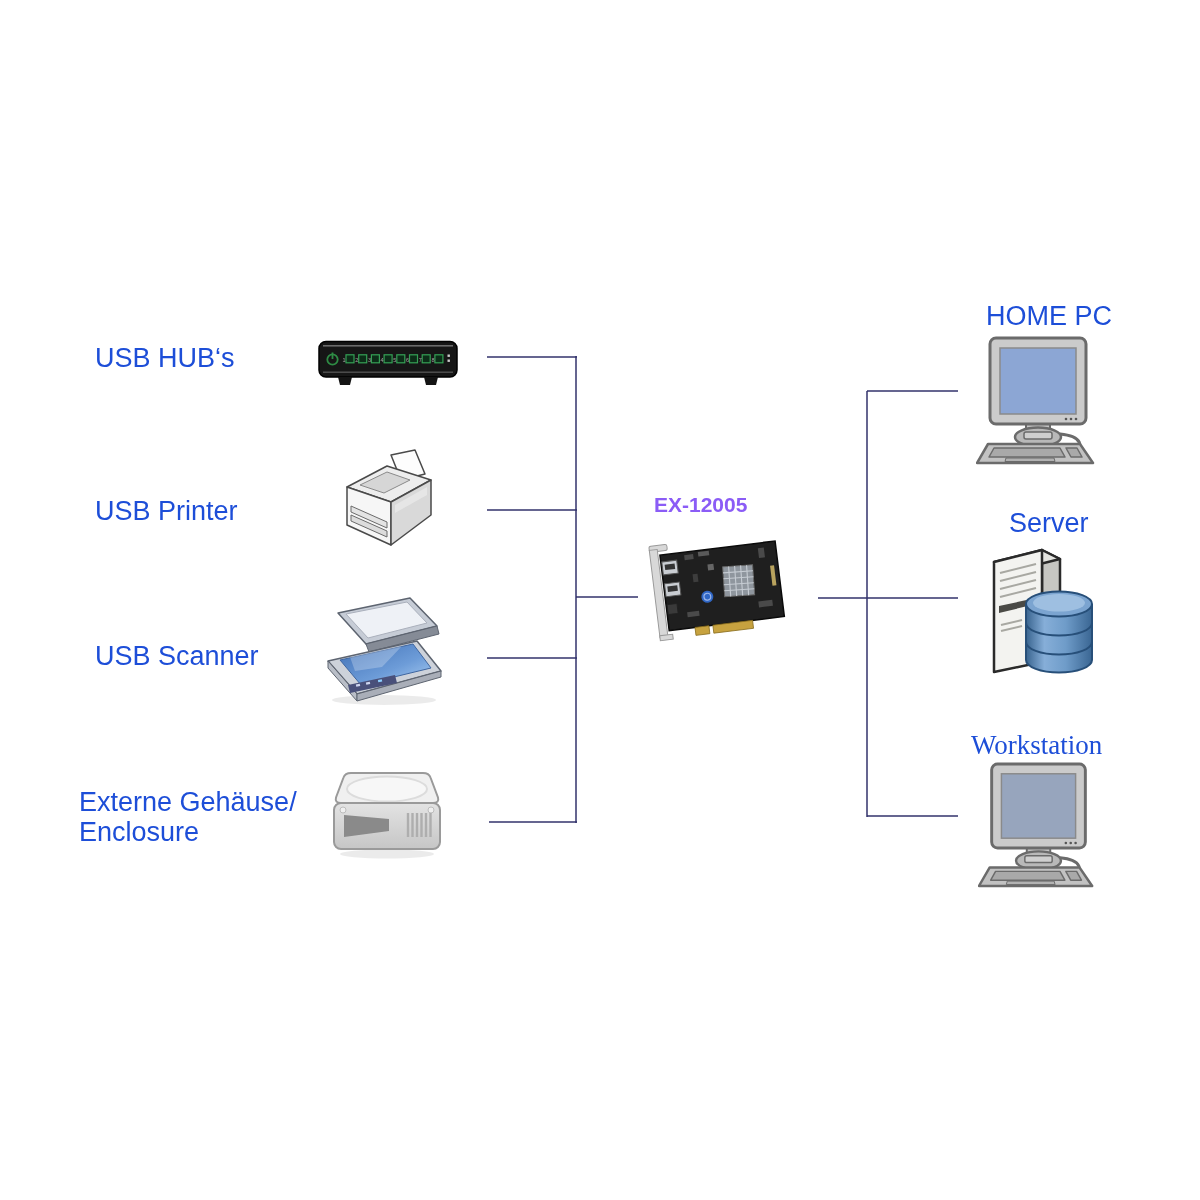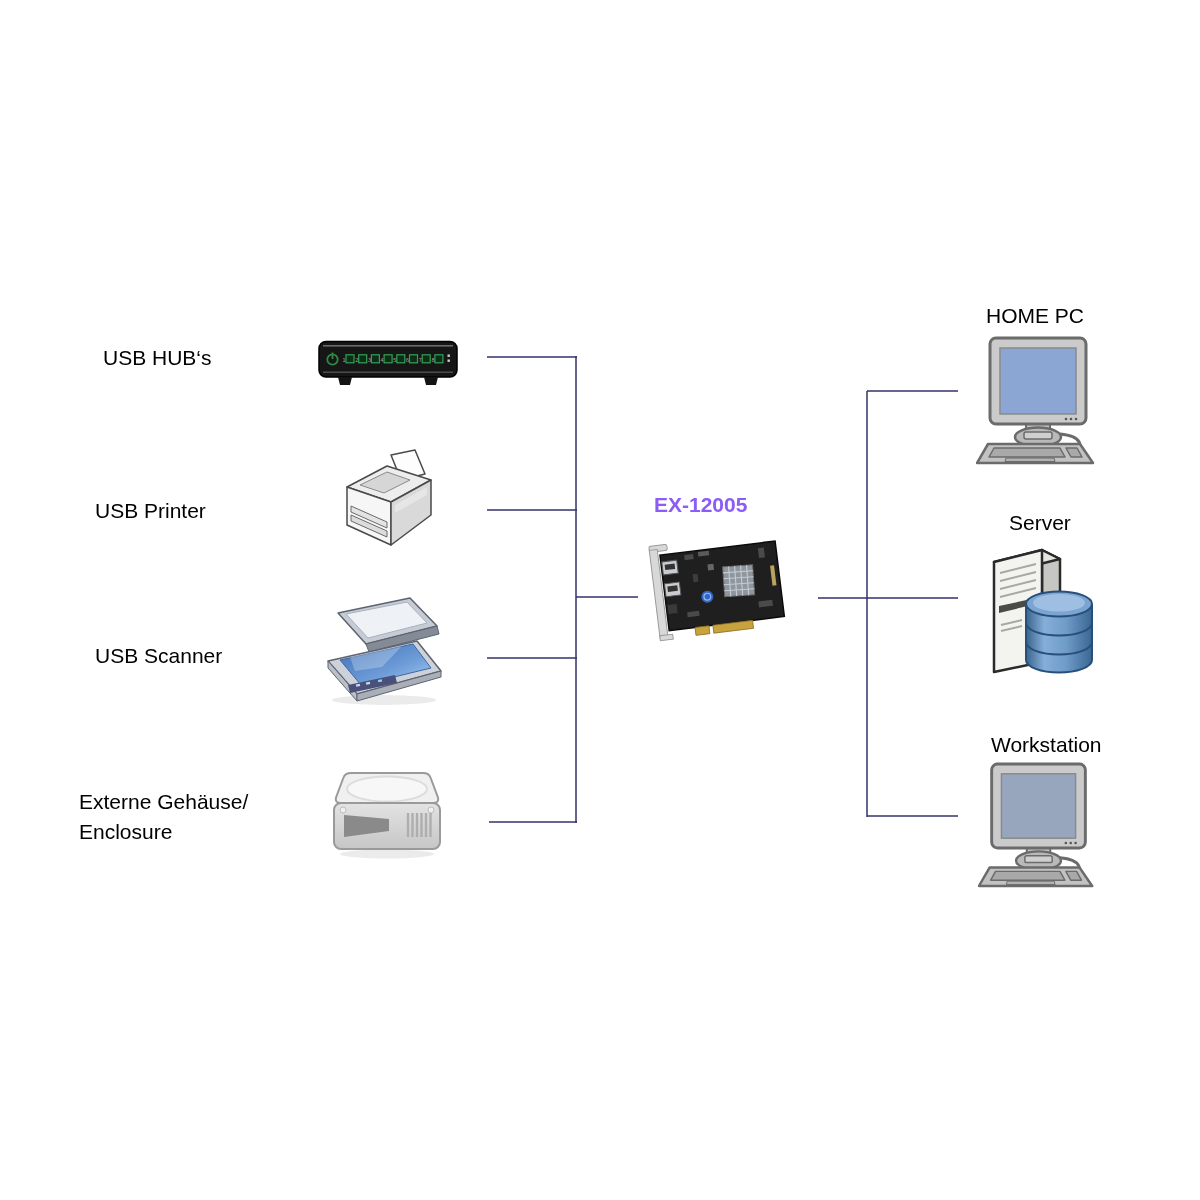--- a/index.html
+++ b/index.html
@@ -1,21 +1,21 @@
 <!DOCTYPE html>
 <html><head>
 <meta charset="utf-8">
 <style>
   html,body{margin:0;padding:0;background:#ffffff;}
   .canvas{
     position:relative;width:1200px;height:1200px;background:#ffffff;overflow:hidden;
     font-family:"Liberation Sans", sans-serif;color:#000;
   }
   .abs{position:absolute;}
-  .dev-label{font-size:21px;line-height:30px;color:#000000;white-space:pre-line;}
+  .dev-label{font-size:27px;line-height:30px;color:#1d4ed8;white-space:pre-line;}
   .card-title{font-size:21px;font-weight:bold;color:#8b5cf6;letter-spacing:0px;}
   svg{display:block;}
   #connector-svg{position:absolute;left:0;top:0;}
 </style>
 </head>
 <body>
 
 <div class="canvas">
 
   <svg id="connector-svg" width="1200" height="1200" viewBox="0 0 1200 1200">
@@ -26,21 +26,21 @@
       <line x1="489" y1="822" x2="577" y2="822"></line>
       <line x1="576" y1="356" x2="576" y2="823"></line>
       <line x1="576" y1="597" x2="638" y2="597"></line>
       <line x1="818" y1="598" x2="958" y2="598"></line>
       <line x1="867" y1="391" x2="867" y2="817"></line>
       <line x1="867" y1="391" x2="958" y2="391"></line>
       <line x1="867" y1="816" x2="958" y2="816"></line>
     </g>
   </svg>
 
-  <div class="abs dev-label" style="left:95px;top:343px;margin-left:8px;">USB HUB‘s</div>
+  <div class="abs dev-label" style="left:95px;top:343px;">USB HUB‘s</div>
   <div class="abs dev-label" style="left:95px;top:496px;">USB Printer</div>
   <div class="abs dev-label" style="left:95px;top:641px;text-align:center;">USB Scanner</div>
   <div class="abs dev-label" style="left:79px;top:787px;">Externe Gehäuse/
 Enclosure</div>
 
   <svg class="abs" style="left:318px;top:340px;" width="140" height="46" viewBox="0 0 140 46">
     <rect x="1" y="1.5" width="138" height="35.5" rx="7" fill="#161616" stroke="#000" stroke-width="1.5"></rect>
     <rect x="5" y="5" width="130" height="1.6" fill="#7a7a7a" opacity="0.85"></rect>
     <rect x="5" y="31.5" width="130" height="1.4" fill="#7a7a7a" opacity="0.6"></rect>
     <g>
@@ -178,21 +178,21 @@
       <circle cx="62" cy="57" r="3.4" fill="none" stroke="#9ab4e8" stroke-width="1.2"></circle>
       <g>
         <rect x="46" y="86" width="14" height="8" fill="#c7a23f" stroke="#8a6f20" stroke-width="0.8"></rect>
         <rect x="64" y="86" width="40" height="8" fill="#c7a23f" stroke="#8a6f20" stroke-width="0.8"></rect>
       </g>
     </g>
   </svg>
 
   <div class="abs dev-label" style="left:986px;top:301px;">HOME PC</div>
   <div class="abs dev-label" style="left:997px;top:508px;margin-left:12px;">Server</div>
-  <div class="abs dev-label" style="left:991px;top:730px;">Workstation</div>
+  <div class="abs dev-label" style="left:971px;top:730px;font-family:Liberation Serif, serif;">Workstation</div>
 
   <svg class="abs" style="left:976px;top:336px;" width="125" height="130" viewBox="0 0 125 130">
     <path d="M 84 98 C 106 100 110 112 94 116" fill="none" stroke="#6b6b6b" stroke-width="3"></path>
     <rect x="50" y="88" width="24" height="7" fill="#c4c4c4" stroke="#6b6b6b" stroke-width="2"></rect>
     <ellipse cx="62" cy="101" rx="23" ry="9.5" fill="#b9b9b9" stroke="#6b6b6b" stroke-width="2.5"></ellipse>
     <rect x="48" y="96" width="28" height="7" rx="2" fill="#cfcfcf" stroke="#6b6b6b" stroke-width="1.5"></rect>
     <rect x="14" y="2" width="96" height="86" rx="6" fill="#cbcbcb" stroke="#6b6b6b" stroke-width="3"></rect>
     <rect x="24" y="12" width="76" height="66" fill="#8ca6d4" stroke="#8a8a8a" stroke-width="1.5"></rect>
     <circle cx="90" cy="83" r="1.3" fill="#555"></circle>
       <circle cx="95" cy="83" r="1.3" fill="#555"></circle>

